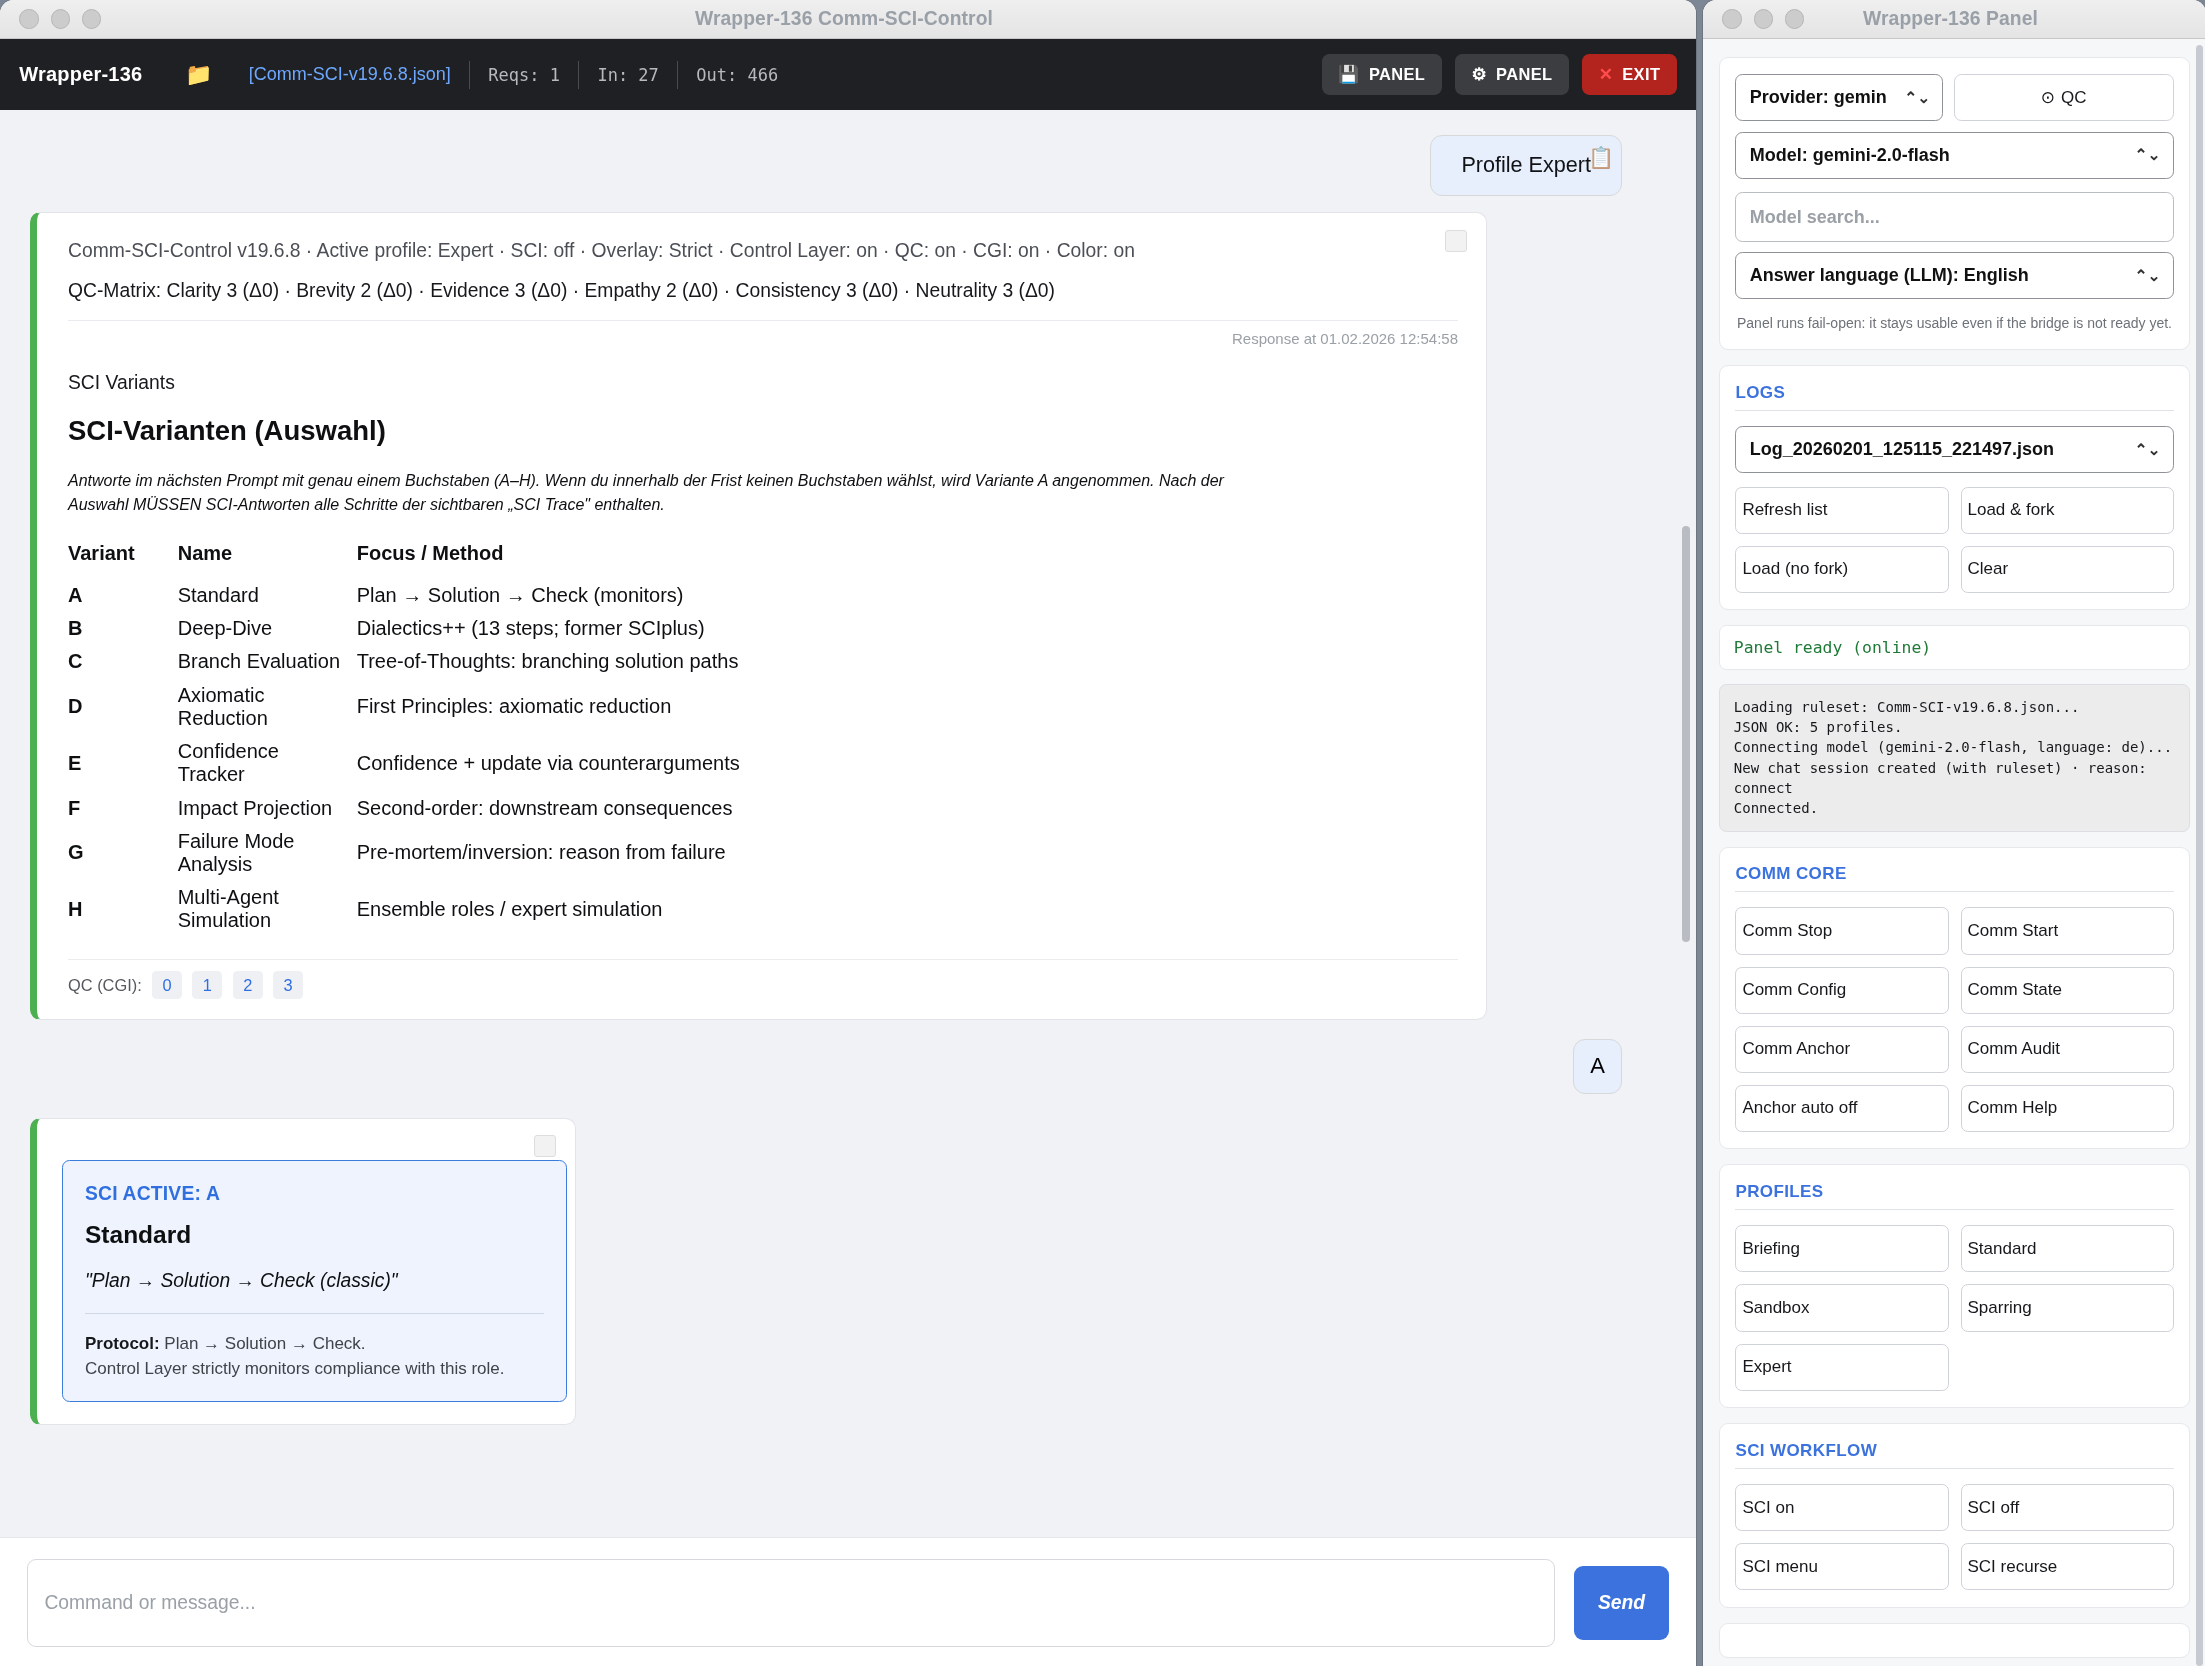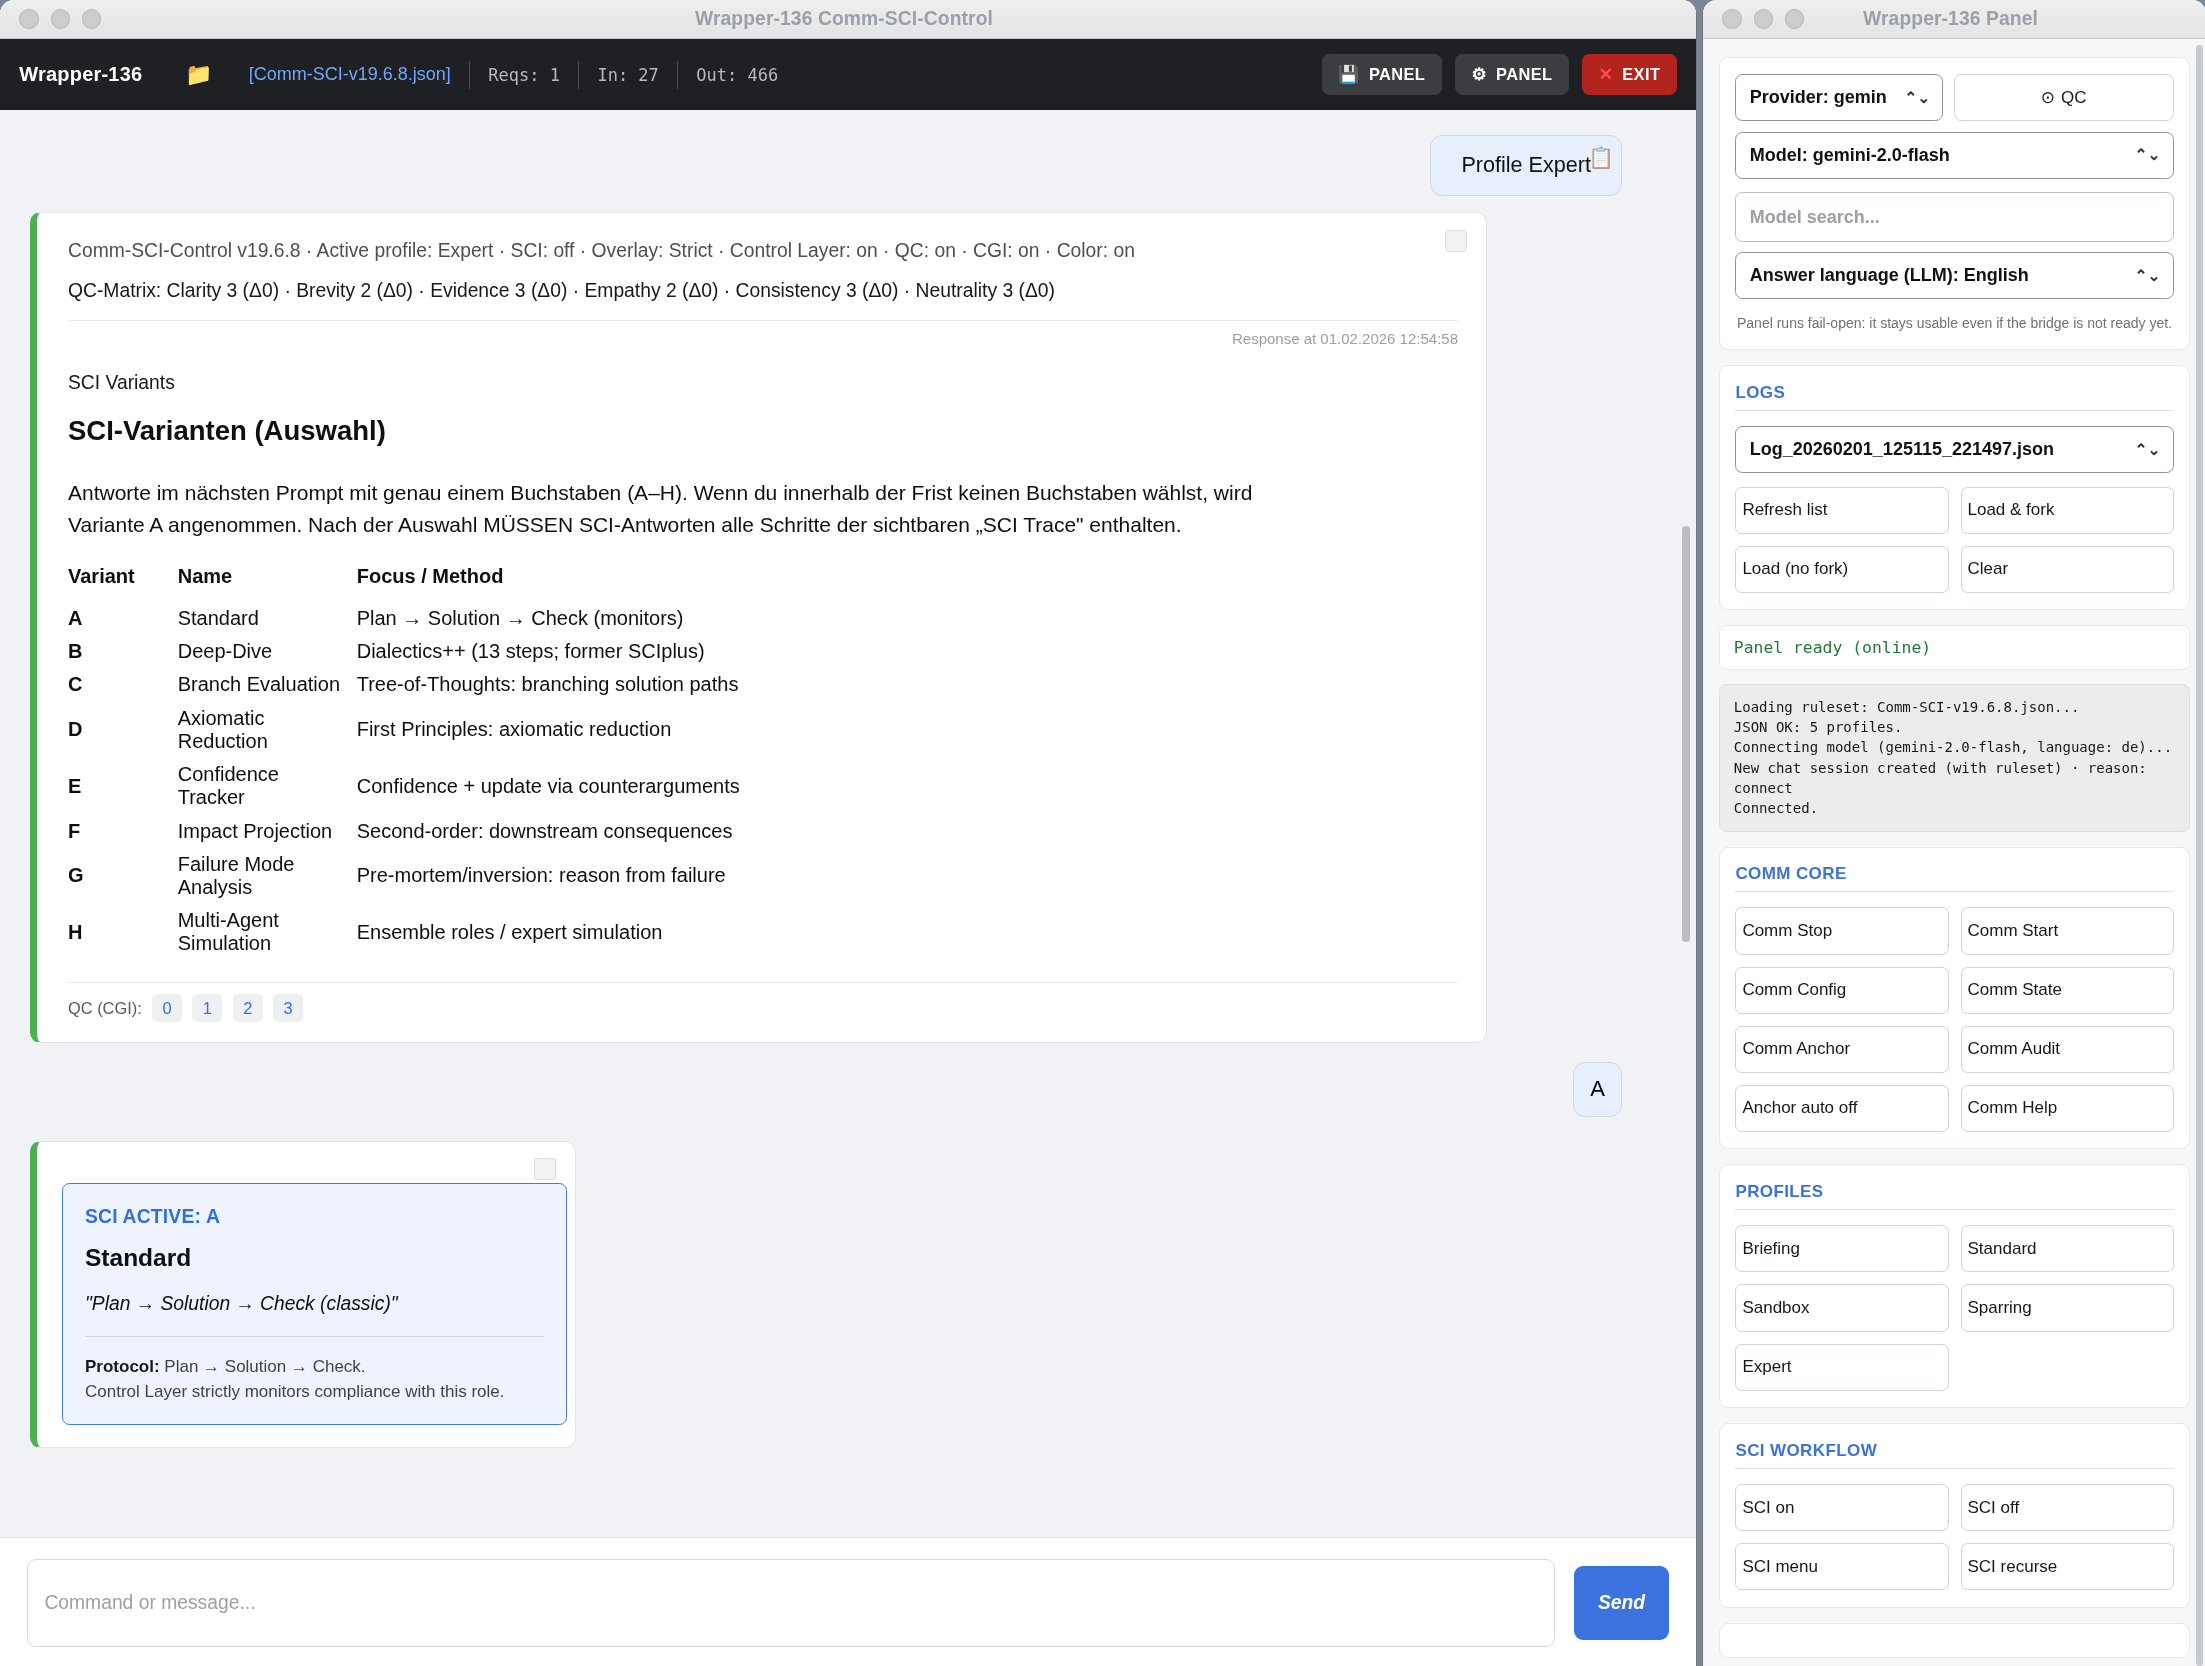--- a/index.html
+++ b/index.html
@@ -84,21 +84,21 @@
     position:absolute; right: 19.3px; top: 16.4px; width: 22px; height: 22px;
     background:#f2f2f2; border:0.7px solid #ddd; border-radius:3px;
   }
   .meta-line { font-size: 19.3px; color: #4b4f55; line-height: 1.5; }
   .meta-line.b2 { color: #16181b; margin-top: 10.4px; }
   .meta-rule { height:0.7px; background:#e9ebee; margin: 15px 0 9px; }
   .resp-time { text-align: right; font-size: 15px; color: #9aa0a6; }
 
   .body-label { font-size: 19.3px; color: #16181b; margin-top: 25px; }
   .h-main { font-size: 27.5px; font-weight: bold; margin-top: 21px; color:#0d0f11; }
-  .intro { font-size: 21px; line-height: 1.5; margin-top: 30px; color:#0d0f11; max-width: 1219px;}
+  .intro { font-size: 16px; font-style: italic; line-height: 1.5; margin-top: 22px; color:#0d0f11; max-width: 1219px;}
 
   table.variants { border-collapse: collapse; margin-top: 25px; }
   table.variants th {
     font-size: 20px; font-weight: bold; text-align: left; padding: 0 0 13.4px 0; color:#0d0f11;
   }
   table.variants td { font-size: 20px; padding: 5.2px 0; color:#0d0f11; }
   table.variants td.v { font-weight: bold; width: 65px; }
   table.variants td.n { width: 222px; padding-right: 7.4px;}
   table.variants th.n { width: 222px; }
   table.variants th.v { width: 65px; }

